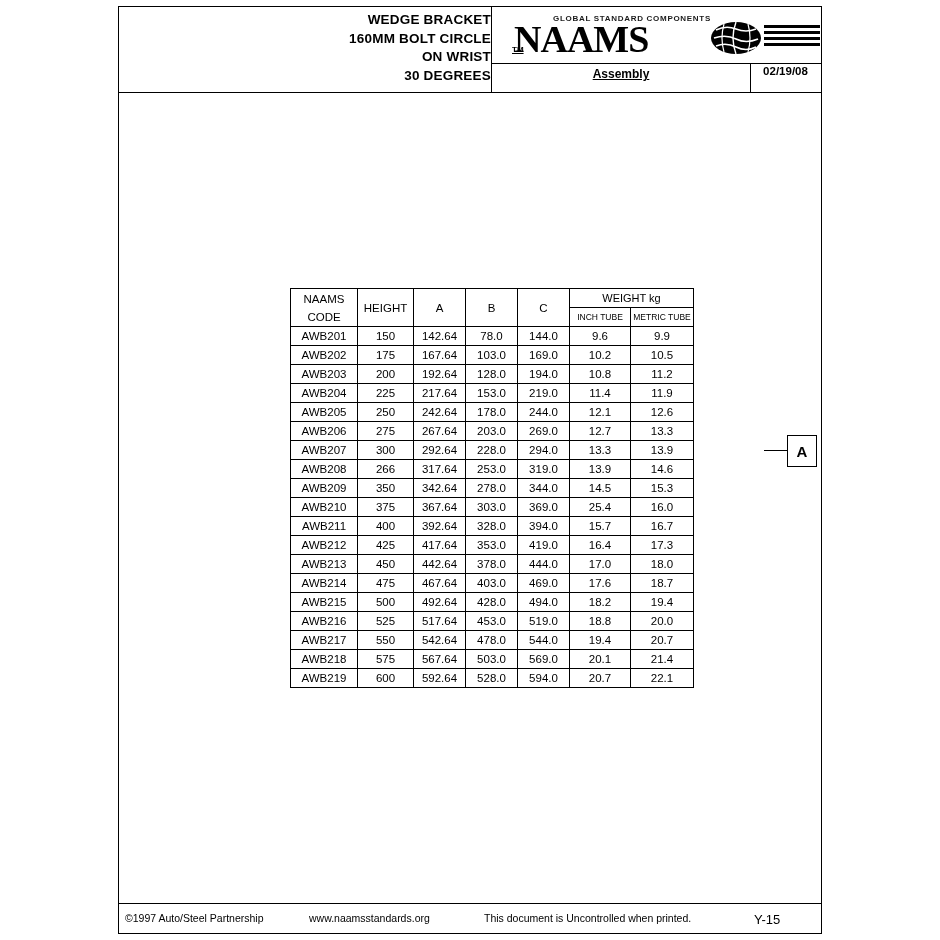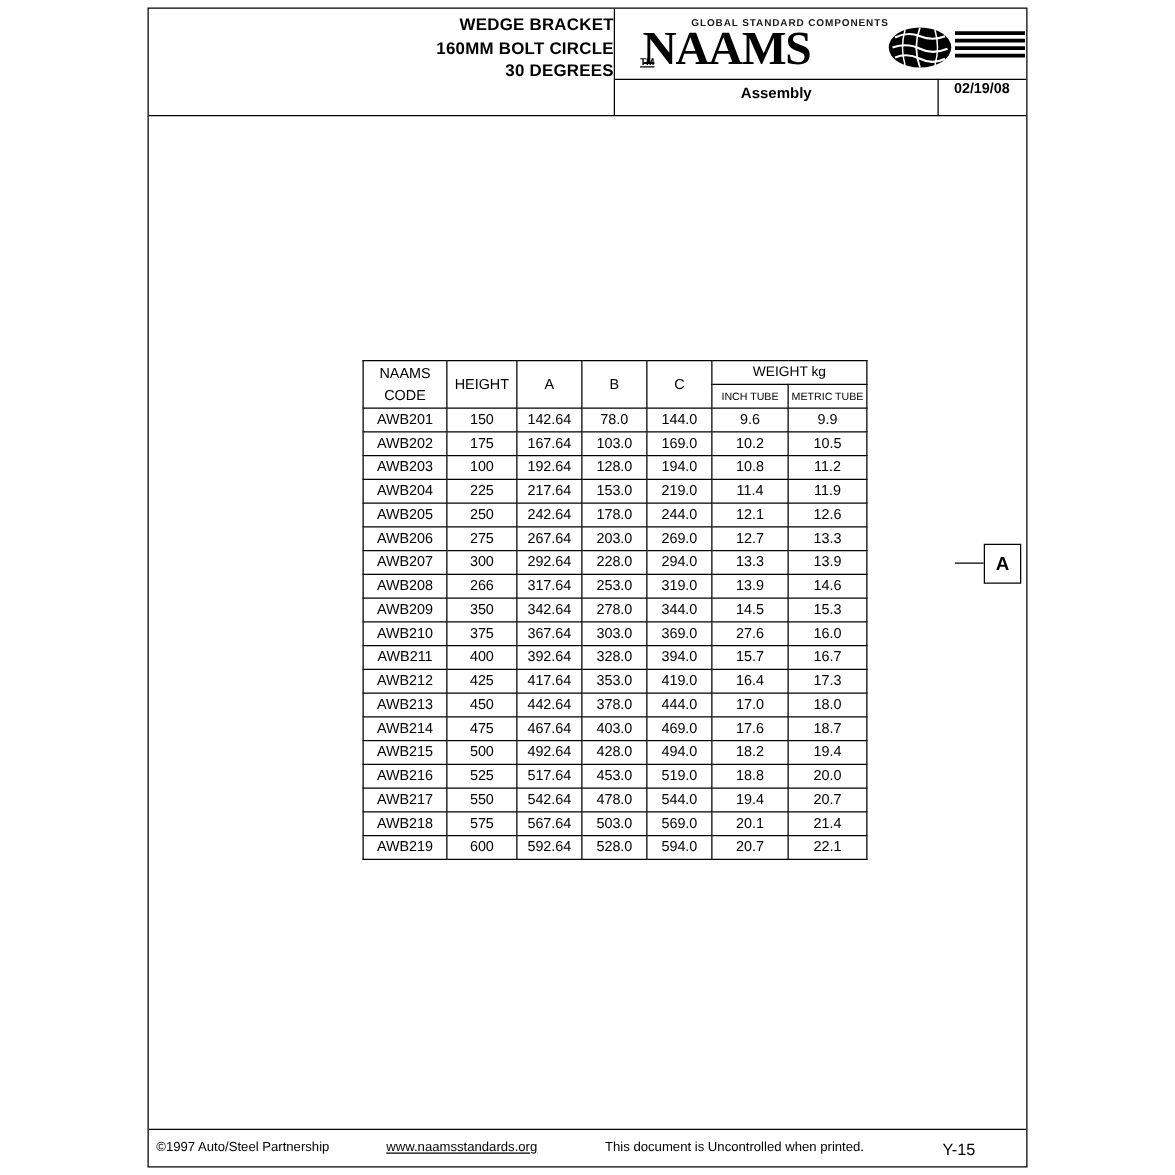--- a/index.html
+++ b/index.html
@@ -115,20 +115,21 @@
     width: 100%;
   }
   .assembly {
     position: absolute;
     left: 0;
     top: 60px;
     width: 258px;
     text-align: center;
     font-size: 12px;
     font-weight: bold;
+    text-decoration: underline;
   }
   .hline-brand {
     position: absolute;
     left: 0;
     top: 56px;
     width: 329px;
     height: 1px;
     background: #000;
   }
   .date-cell {
@@ -216,33 +217,34 @@
     box-sizing: border-box;
     font-size: 10.5px;
   }
   .footer span {
     position: absolute;
     top: 8px;
     white-space: nowrap;
     text-align: right;
   }
   .f-copy  { left: 6px; }
-  .f-url   { left: 190px; text-decoration: underline; }
+  .f-url   { left: 190px; }
   .f-note  { left: 365px; }
   .f-page  { left: 635px; font-size: 13px; font-weight: normal; top: 5px; }
 </style>
 </head>
 <body>
 
 <div class="page">
 
   <div class="title-block">
     <div class="title-left">
       <div>WEDGE BRACKET</div>
       <div>160MM BOLT CIRCLE</div>
+      <div>ON WRIST</div>
       <div>30 DEGREES</div>
     </div>
     <div class="title-divider"></div>
 
     <div class="brand-area">
       <div class="gsc">GLOBAL STANDARD COMPONENTS</div>
       <div class="tm">TM</div>
       <div class="naams-word">NAAMS</div>
 
       <div class="globe">
@@ -303,21 +305,21 @@
           <td class="col-code">AWB202</td>
           <td class="col-height">175</td>
           <td class="col-a">167.64</td>
           <td class="col-b">103.0</td>
           <td class="col-c">169.0</td>
           <td class="col-w1">10.2</td>
           <td class="col-w2">10.5</td>
         </tr>
         <tr>
           <td class="col-code">AWB203</td>
-          <td class="col-height">100</td>
+          <td class="col-height">200</td>
           <td class="col-a">192.64</td>
           <td class="col-b">128.0</td>
           <td class="col-c">194.0</td>
           <td class="col-w1">10.8</td>
           <td class="col-w2">11.2</td>
         </tr>
         <tr>
           <td class="col-code">AWB204</td>
           <td class="col-height">225</td>
           <td class="col-a">217.64</td>
@@ -370,21 +372,21 @@
           <td class="col-c">344.0</td>
           <td class="col-w1">14.5</td>
           <td class="col-w2">15.3</td>
         </tr>
         <tr>
           <td class="col-code">AWB210</td>
           <td class="col-height">375</td>
           <td class="col-a">367.64</td>
           <td class="col-b">303.0</td>
           <td class="col-c">369.0</td>
-          <td class="col-w1">27.6</td>
+          <td class="col-w1">25.4</td>
           <td class="col-w2">16.0</td>
         </tr>
         <tr>
           <td class="col-code">AWB211</td>
           <td class="col-height">400</td>
           <td class="col-a">392.64</td>
           <td class="col-b">328.0</td>
           <td class="col-c">394.0</td>
           <td class="col-w1">15.7</td>
           <td class="col-w2">16.7</td>

